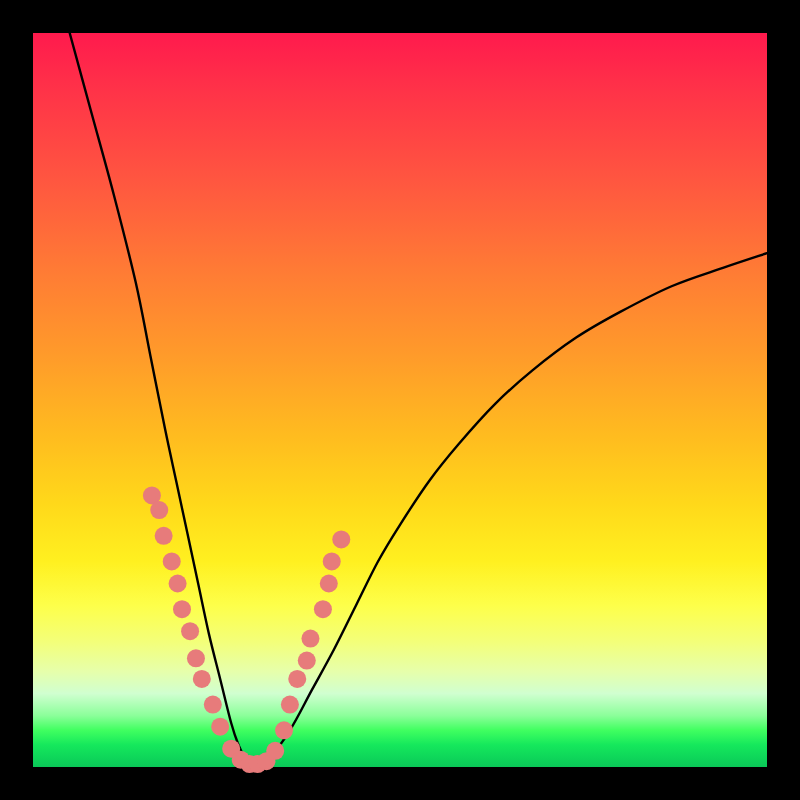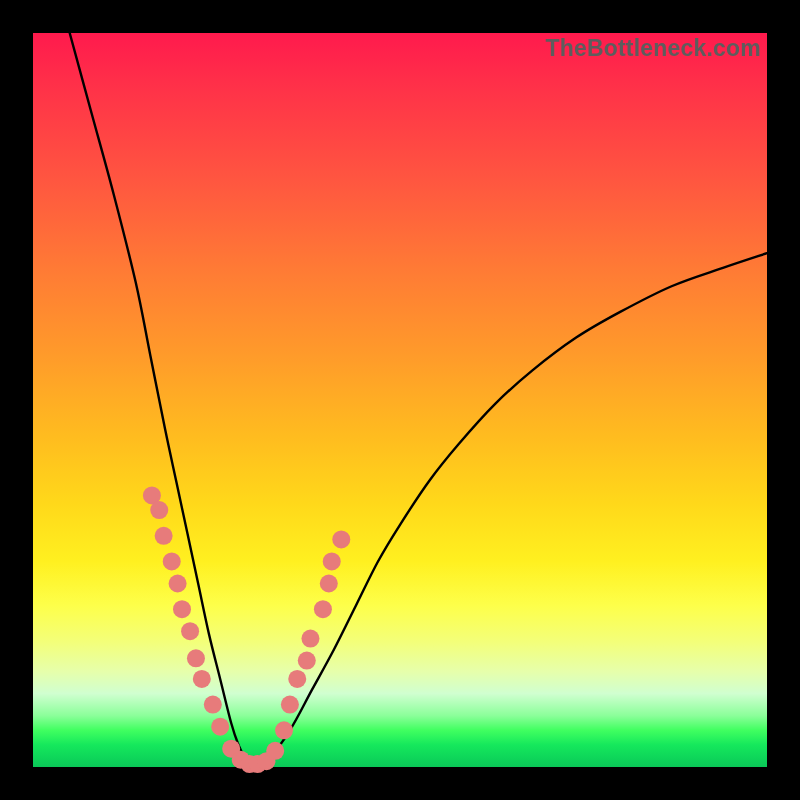--- a/index.html
+++ b/index.html
@@ -66,21 +66,20 @@
   
   .dot {
     fill: #e77b7b;
   }
 </style>
 </head>
 <body>
 
 <div class="frame">
   <div class="plot-area">
-    <div class="watermark">TheBottleneck.com</div>
     <svg class="curve" viewBox="0 0 734 734" preserveAspectRatio="none">
       <path id="main-curve" fill="none" stroke="#000" stroke-width="2.4" stroke-linecap="round" stroke-linejoin="round" d="M 36.7 0 C 40.370000000000005 13.456666666666669, 51.38 53.82666666666667, 58.72 80.74000000000001 C 66.06 107.65333333333335, 73.39999999999999 133.34333333333336, 80.74 161.48000000000002 C 88.08 189.61666666666667, 96.64333333333335 222.64666666666668, 102.76 249.56 C 108.87666666666667 276.47333333333336, 112.54666666666667 298.49333333333334, 117.44 322.96 C 122.33333333333333 347.4266666666666, 127.83833333333334 375.56333333333333, 132.12 396.36 C 136.40166666666667 417.1566666666667, 139.46 430.61333333333334, 143.13 447.74 C 146.79999999999998 464.8666666666667, 150.46999999999997 481.99333333333334, 154.14 499.12 C 157.81 516.2466666666667, 161.48000000000002 533.3733333333333, 165.15 550.5 C 168.82 567.6266666666667, 172.49 585.9766666666667, 176.16 601.88 C 179.82999999999998 617.7833333333333, 183.5 631.24, 187.17000000000002 645.92 C 190.84000000000003 660.5999999999999, 195.12166666666667 678.95, 198.18 689.96 C 201.23833333333334 700.97, 203.07333333333335 705.8633333333333, 205.52 711.98 C 207.96666666666667 718.0966666666667, 210.41333333333333 722.99, 212.85999999999999 726.66 C 215.30666666666664 730.3299999999999, 216.52999999999997 734, 220.2 734 C 223.87 734, 228.76333333333332 732.7766666666666, 234.88 726.66 C 240.99666666666667 720.5433333333333, 249.55999999999997 708.9216666666666, 256.9 697.3 C 264.24 685.6783333333333, 271.58000000000004 670.3866666666668, 278.92 656.9300000000001 C 286.26 643.4733333333334, 293.6 630.6283333333333, 300.94 616.56 C 308.28 602.4916666666666, 315.62 587.1999999999999, 322.96 572.52 C 330.29999999999995 557.84, 337.64 541.9366666666667, 344.97999999999996 528.48 C 352.31999999999994 515.0233333333333, 358.43666666666667 505.2366666666666, 367 491.78 C 375.56333333333333 478.3233333333333, 386.5733333333334 461.19666666666666, 396.36 447.74 C 406.14666666666665 434.28333333333336, 414.71 423.885, 425.71999999999997 411.04 C 436.72999999999996 398.19500000000005, 450.18666666666667 382.90333333333336, 462.42 370.67 C 474.65333333333336 358.43666666666667, 485.6633333333334 348.65, 499.12000000000006 337.64 C 512.5766666666667 326.63, 528.48 314.39666666666665, 543.16 304.61 C 557.8399999999999 294.8233333333334, 571.2966666666667 287.48333333333335, 587.2 278.92 C 603.1033333333334 270.3566666666667, 621.4533333333334 260.57, 638.58 253.22999999999996 C 655.7066666666667 245.88999999999996, 674.0566666666666 240.38499999999993, 689.9599999999999 234.87999999999994 C 705.8633333333332 229.37499999999994, 726.66 222.6466666666667, 734 220.20000000000005"></path>
       <g id="dots-left">
           <circle cx="118.908" cy="462.42" r="9" class="dot" fill="#e77b7b"></circle>
           <circle cx="126.24799999999999" cy="477.1" r="9" class="dot" fill="#e77b7b"></circle>
           <circle cx="130.65200000000002" cy="502.78999999999996" r="9" class="dot" fill="#e77b7b"></circle>
           <circle cx="138.72599999999997" cy="528.48" r="9" class="dot" fill="#e77b7b"></circle>
           <circle cx="144.59799999999998" cy="550.5" r="9" class="dot" fill="#e77b7b"></circle>
           <circle cx="149.002" cy="576.19" r="9" class="dot" fill="#e77b7b"></circle>
           <circle cx="157.076" cy="598.21" r="9" class="dot" fill="#e77b7b"></circle>

